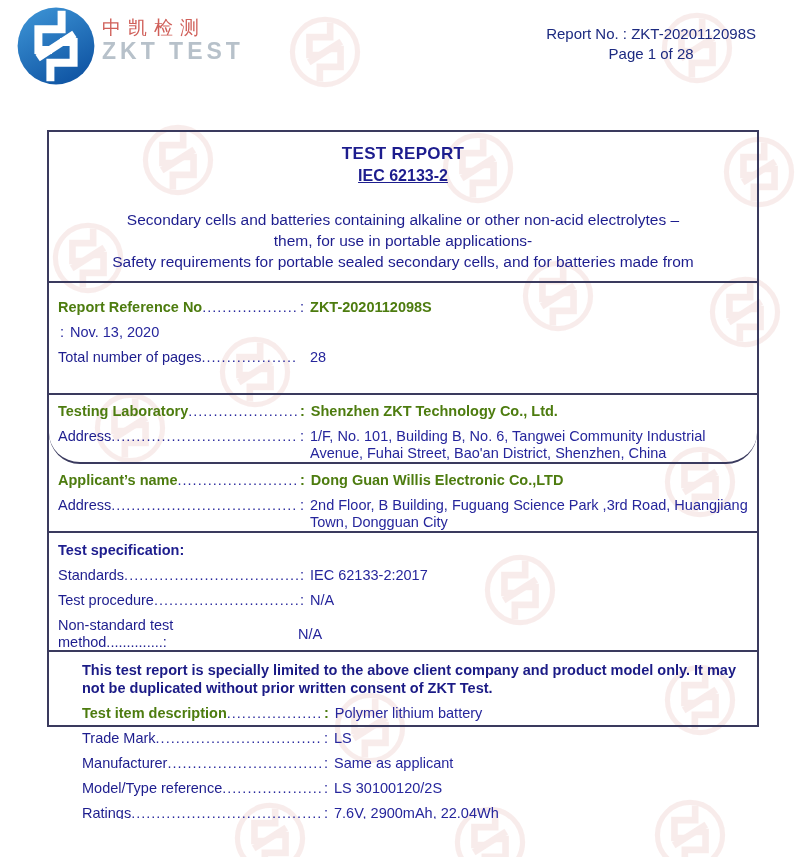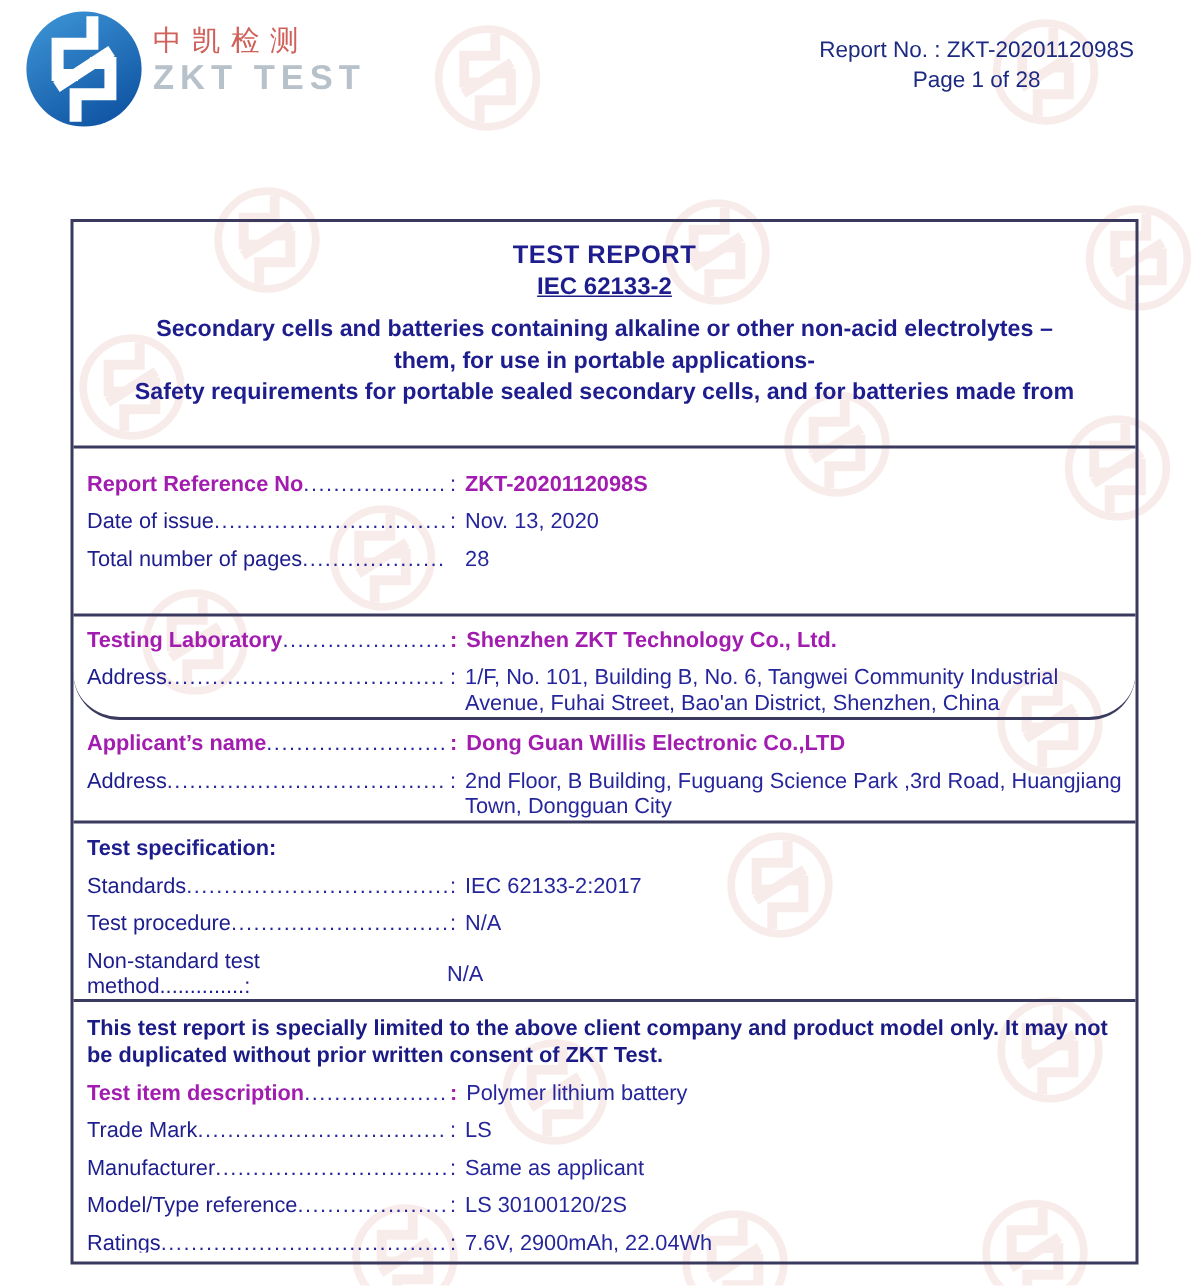--- a/index.html
+++ b/index.html
@@ -13,52 +13,52 @@
   .wm{position:absolute;width:74px;height:74px;opacity:0.10;}
   
   .header{position:absolute;left:0;top:0;width:800px;height:100px;z-index:2;}
   .logo{position:absolute;left:16px;top:6px;width:80px;height:80px;}
   .brand{position:absolute;left:102px;top:18px;line-height:1;}
   .brand-cn{font-size:19px;letter-spacing:7px;color:#c8453e;opacity:.85;font-weight:400;}
   .brand-en{font-size:23px;letter-spacing:4px;color:#b7c1ca;margin-top:3px;font-weight:700;}
   .hdr-right{position:absolute;right:44px;top:24px;text-align:center;font-size:15px;color:#1c2a80;line-height:20px;}
   
   .box{
-    position:absolute;left:47px;top:146px;width:712px;height:697px;z-index:1;
+    position:absolute;left:47px;top:130px;width:712px;height:597px;z-index:1;
     border:2px solid #3a3a5e;box-sizing:border-box;background:transparent;
   }
   .sec{box-sizing:border-box;border-bottom:2px solid #3a3a5e;padding:4px 9px 0 9px;overflow:hidden;}
-  .sec:last-child{border-bottom:none;}
+  .sec:last-child{border-bottom:none;margin-left:24px;}
   .sec-title{height:151px;text-align:center;}
   .sec-ref{height:112px;padding-top:12px;}
   .sec-lab{height:69px;border-radius:31px;}
   .sec-app{height:69px;}
   .sec-spec{height:119px;}
   .sec-item{height:167px;}
   .t1{font-weight:bold;font-size:17px;margin-top:8px;letter-spacing:.3px;}
   .t2{font-weight:bold;font-size:16px;margin-top:3px;text-decoration:underline;}
-  .subtitle{font-weight:bold;font-size:15.5px;line-height:21px;margin-top:8px;}
+  .subtitle{font-weight:normal;font-size:15.5px;line-height:21px;margin-top:24px;}
   .part{font-weight:bold;font-size:15.5px;margin-top:11px;}
   
   .row{display:flex;align-items:flex-start;padding:4px 0;font-size:14.5px;line-height:17px;}
   .lbl{width:240px;flex:0 0 240px;display:flex;overflow:hidden;white-space:nowrap;}
   .lbl .txt{flex:0 0 auto;}
   .dots{flex:1 1 auto;overflow:hidden;white-space:nowrap;font-weight:400;}
   .dots::after{content:"....................................................................................................";letter-spacing:1px;}
   .colon{flex:0 0 auto;margin:0 6px 0 2px;}
   .colon.hide{visibility:hidden;}
   .val{flex:1 1 auto;line-height:17px;}
   .b{font-weight:bold;}
   .row-tall .lbl{white-space:normal;width:200px;flex:0 0 200px;}
   .row-tall{align-items:center;}
   .row-tall .spacer{width:40px;flex:0 0 40px;}
   .heading-row{font-size:14.5px;font-weight:bold;padding:5px 0;}
   .disclaimer{font-size:14.5px;font-weight:bold;line-height:18px;padding:5px 0 4px 0;color:#1b1b86;}
   .val,.dots,.colon{color:#26269c;}
-  .b.val,.b .txt,.row .b{color:#a21caf;align-items:center;}
+  .b.val,.b .txt,.row .b{color:#4d7c0f;align-items:center;}
 </style>
 </head>
 <body>
 
 <svg width="0" height="0" style="position:absolute">
   <defs>
     <linearGradient id="logograd" x1="0" y1="0" x2="0.55" y2="1">
       <stop offset="0" stop-color="#3f97d8"></stop>
       <stop offset="1" stop-color="#1258a6"></stop>
     </linearGradient>
@@ -161,24 +161,20 @@
   <div class="sec sec-ref">
     <div class="row">
       <span class="lbl b">
           <span class="txt">Report Reference No</span>
           <span class="dots"></span>
         </span>
       <span class="colon">:</span>
       <span class="val b">ZKT-2020112098S</span>
     </div>
     <div class="row">
-      <span class="lbl">
-          <span class="txt">Date of issue</span>
-          <span class="dots"></span>
-        </span>
       <span class="colon">:</span>
       <span class="val">Nov. 13, 2020</span>
     </div>
     <div class="row">
       <span class="lbl">
           <span class="txt">Total number of pages</span>
           <span class="dots"></span>
         </span>
       <span class="colon hide">:</span>
       <span class="val">28</span>

